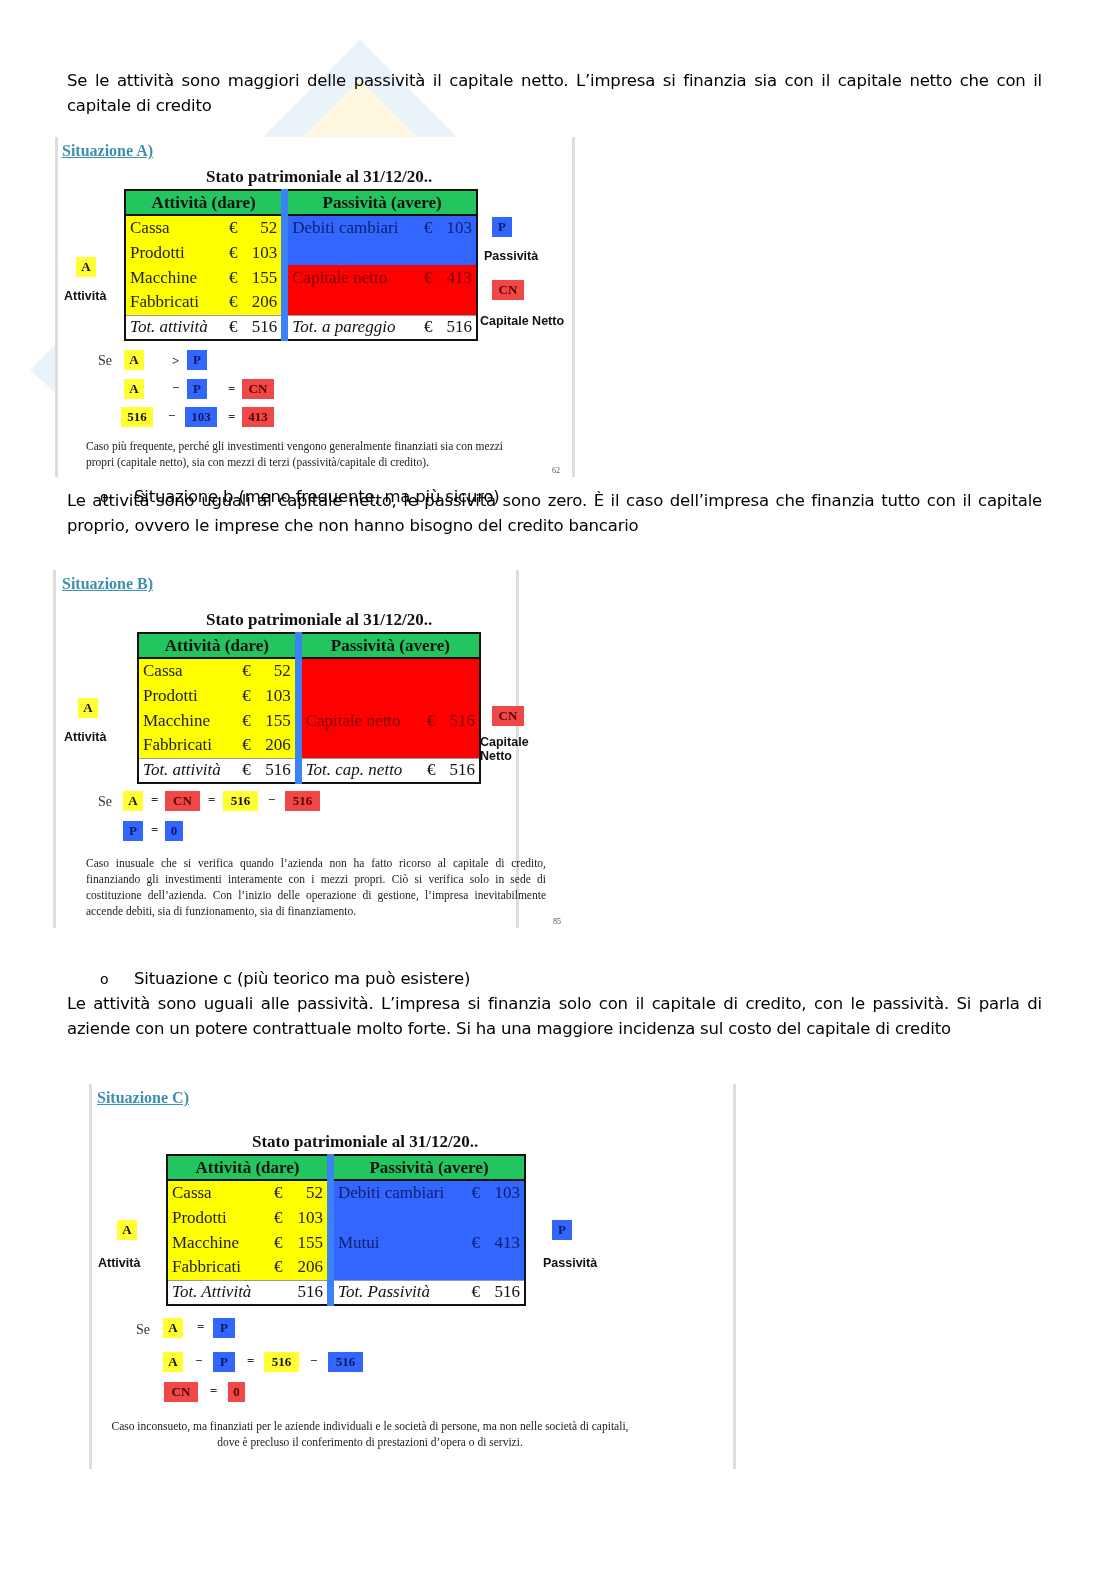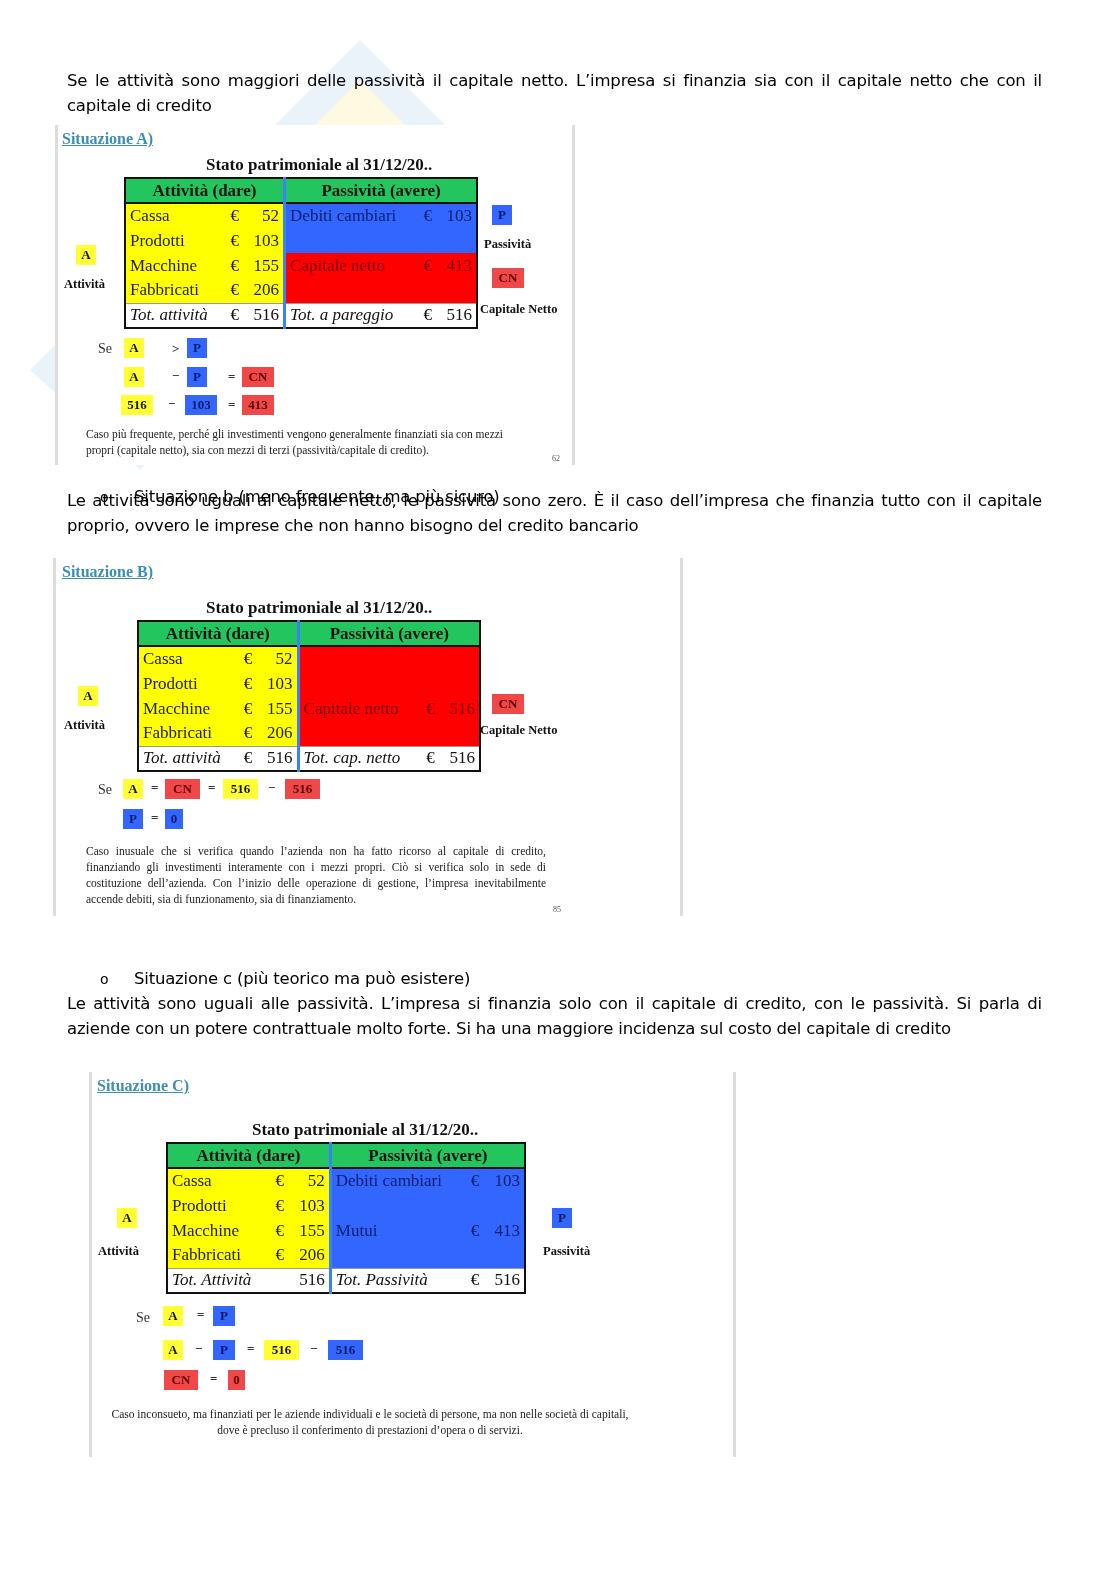--- a/index.html
+++ b/index.html
@@ -4,40 +4,40 @@
 <style>
   * { box-sizing: border-box; margin: 0; padding: 0; }
   html, body { width: 1116px; height: 1579px; background: #ffffff; overflow: hidden; }
   body { position: relative; font-family: "Liberation Sans", sans-serif; color: #111; }
 
   .para { position: absolute; left: 67px; width: 975px; font-family: "DejaVu Sans", sans-serif; font-size: 16.5px; line-height: 25px; color: #000; text-align: justify; letter-spacing: -0.2px; }
   .bullet { position: absolute; left: 100px; font-family: "DejaVu Sans", sans-serif; font-size: 16.5px; line-height: 25px; color: #000; letter-spacing: -0.2px; }
   .bullet .o { display: inline-block; width: 34px; font-size: 14px; }
 
   
-  .slide { position: absolute; background: #fff; border-left: 3px solid #ddd; border-right: 3px solid #ddd; font-family: "Liberation Serif", serif; }
+  .slide { position: absolute; background: #fff; border-left: 3px solid #ddd; border-right: 3px solid #ddd; font-family: "Liberation Serif", serif; margin-top: 12px; }
   .slide-title { position: absolute; font-family: "Liberation Serif", serif; font-weight: bold; font-size: 16px; color: #3d8fb0; text-decoration: underline; }
   .sp-title { position: absolute; font-family: "Liberation Serif", serif; font-weight: bold; font-size: 17px; color: #111; }
   table.sp { position: absolute; border-collapse: collapse; font-family: "Liberation Serif", serif; font-size: 17px; border: 2px solid #111; }
   table.sp td { padding: 0 4px; height: 25px; white-space: nowrap; vertical-align: middle; }
   table.sp .hdr td { font-weight: bold; text-align: center; background: #22c55e; border-bottom: 2px solid #111; }
-  table.sp .sep { border-left: 3px solid #3b82f6; }
+  table.sp .sep { border-left: 7px solid #3b82f6; }
   .yel { background: #ffff00; color: #222; }
   .blu { background: #3366ff; color: #102070; }
   .red { background: #ff0000; color: #7a0000; }
   .num { text-align: right; }
   .eur { text-align: center; }
   .tot td { background: #fff; font-style: italic; border-top: 1px solid #999; }
   .tot td.num, .tot td.eur { font-style: normal; }
 
   .tag { position: absolute; display: inline-block; font-family: "Liberation Serif", serif; font-weight: bold; font-size: 13px; text-align: center; line-height: 20px; height: 20px; color: #111; }
   .tag.y { background: #ffff33; }
   .tag.b { background: #3366ff; color: #0a1a60; }
   .tag.r { background: #f04848; color: #5a0000; }
-  .lbl { position: absolute; font-family: Liberation Serif, serif; font-weight: bold; font-size: 12.5px; color: #111; }
+  .lbl { position: absolute; font-family: Liberation Sans, sans-serif; font-weight: bold; font-size: 12.5px; color: #111; }
   .op { position: absolute; font-family: "Liberation Serif", serif; font-weight: bold; font-size: 13px; color: #333; }
   .se { position: absolute; font-family: "Liberation Serif", serif; font-size: 14px; color: #333; }
   .note { position: absolute; font-family: "Liberation Serif", serif; font-size: 11.5px; line-height: 16px; color: #222; }
   .pg { position: absolute; font-family: "Liberation Serif", serif; font-size: 8px; color: #555; }
 
   .watermark { position: absolute; left: 30px; top: 40px; width: 440px; height: 430px; pointer-events: none; opacity: 0.22; }
 </style>
 </head>
 <body>
 
@@ -123,21 +123,21 @@
 
   <div class="note" style="left:28px; top:301px; width:440px;">Caso più frequente, perché gli investimenti vengono generalmente finanziati sia con mezzi propri (capitale netto), sia con mezzi di terzi (passività/capitale di credito).</div>
   <span class="pg" style="left:494px; top:329px;">62</span>
 </div>
 
 <div class="bullet" style="top:484px;">
   <span class="o">o</span><span>Situazione b (meno frequente, ma più sicuro)</span>
 </div>
 <div class="para" style="top:488px;">Le attività sono uguali al capitale netto, le passività sono zero. È il caso dell’impresa che finanzia tutto con il capitale proprio, ovvero le imprese che non hanno bisogno del credito bancario</div>
 
-<div class="slide" style="left:53px; top:558px; width:630px; height:358px;">
+<div class="slide" style="left:53px; top:558px; width:466px; height:358px;">
   <div class="slide-title" style="left:6px; top:5px;">Situazione B)</div>
   <div class="sp-title" style="left:150px; top:40px;">Stato patrimoniale al 31/12/20..</div>
 
   <table class="sp" style="left:81px; top:62px; width:344px;">
     <tbody>
         <tr class="hdr">
       <td colspan="3">Attività (dare)</td>
       <td colspan="3" class="sep">Passività (avere)</td>
     </tr>
     <tr>

